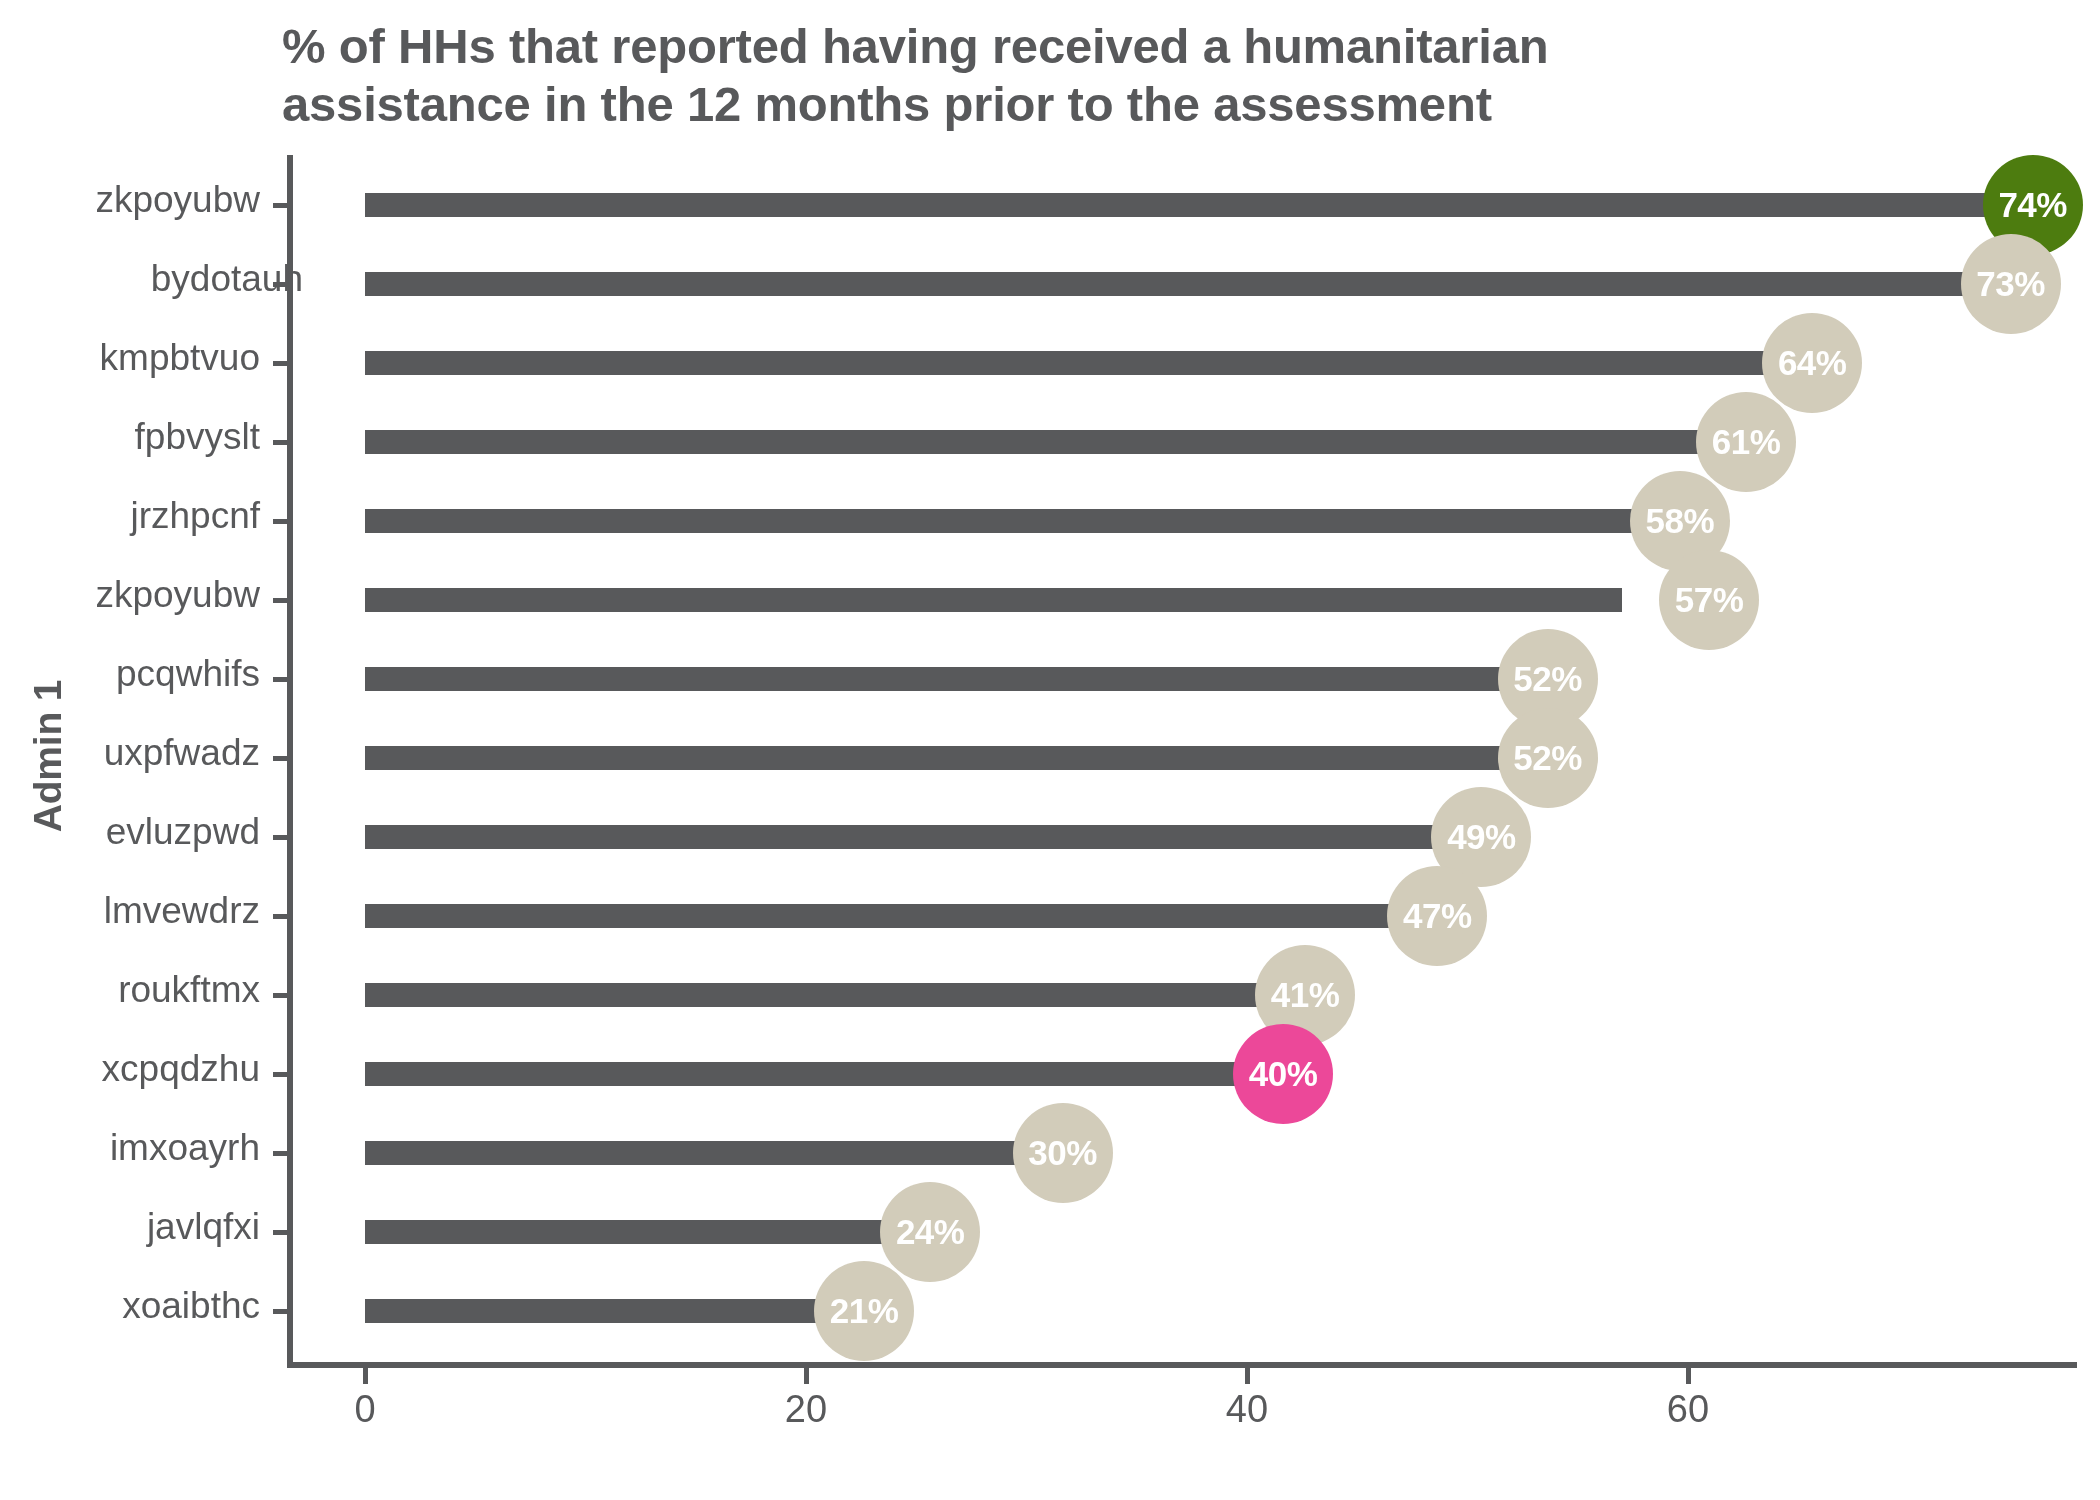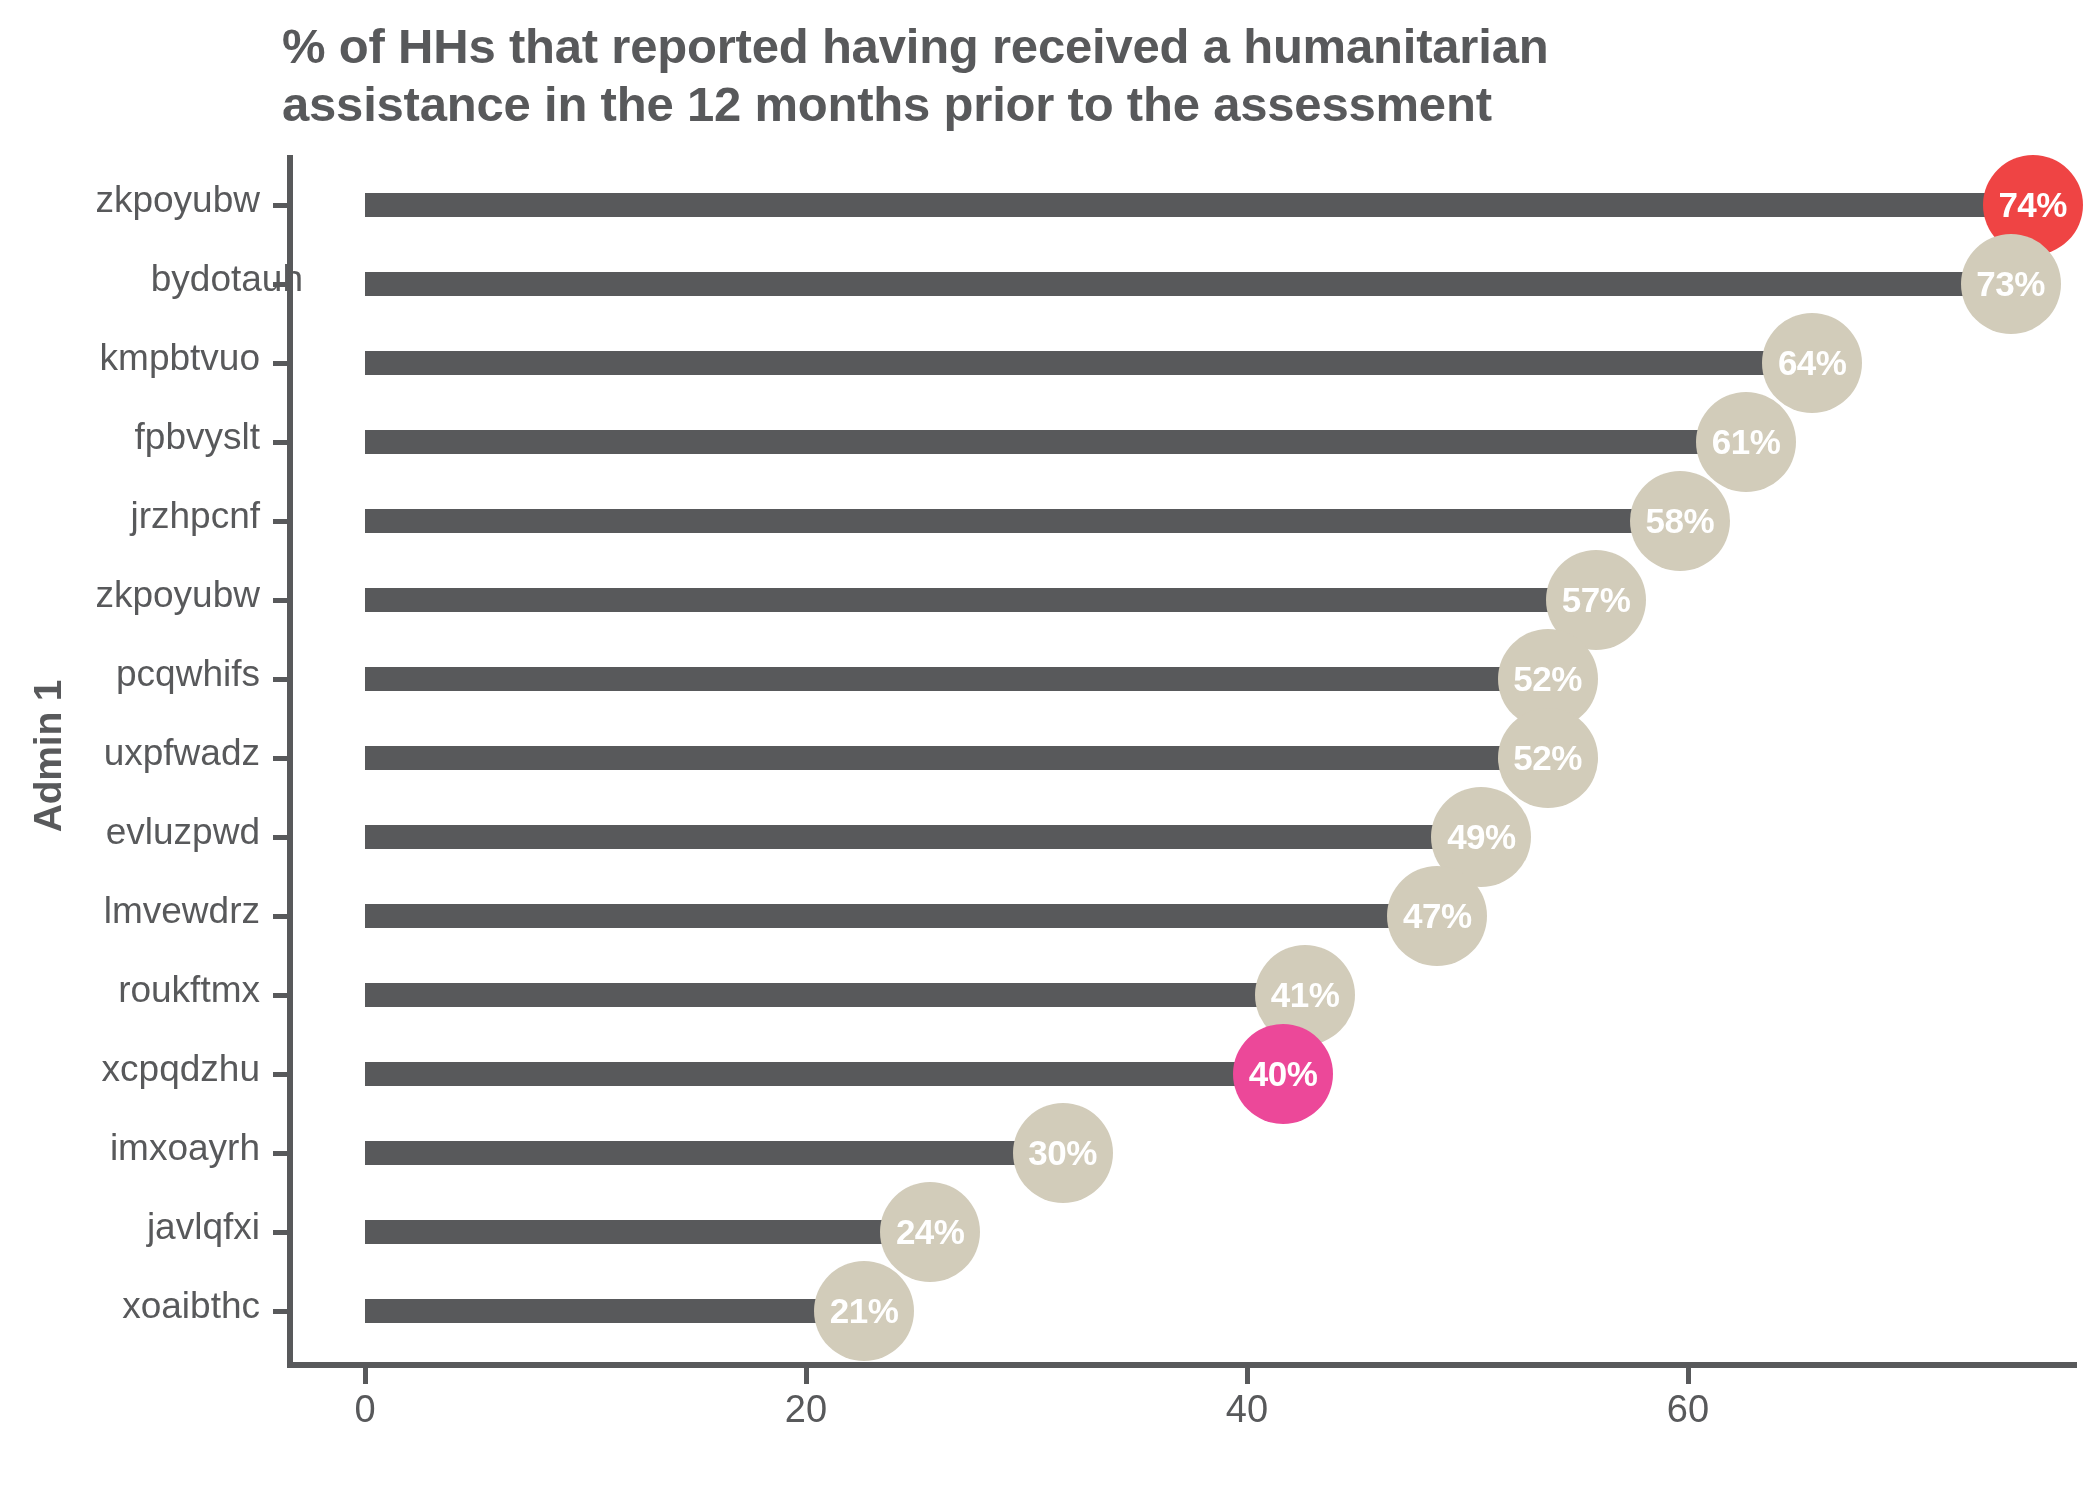--- a/index.html
+++ b/index.html
@@ -154,21 +154,21 @@
 assistance in the 12 months prior to the assessment</div>
 
   <div id="y-axis-line"></div>
   <div id="x-axis-line"></div>
 
   <div id="plot-area"></div>
 
   <div id="y-axis-title" style="top: 734px;">Admin 1</div>
 
 <div class="bar" style="left: 365px; top: 193px; width: 1631.7px; position: absolute; background: rgb(88, 89, 91);"></div>
-    <div class="bubble" style="left: 1982.7px; top: 155px; background: #ef4444; color: rgb(255, 255, 255);">
+    <div class="bubble" style="left: 1982.7px; top: 155px; background: #4d7c0f; color: rgb(255, 255, 255);">
       <span>74%</span>
     </div>
     <div class="y-tick-mark" style="left: 273px; top: 203px; background: rgb(88, 89, 91);"></div>
     <div class="y-tick-label" style="right: auto; left: 0px; width: 260px; top: 179px; color: rgb(88, 89, 91);">zkpoyubw</div>
     <div class="bar" style="left: 365px; top: 272px; width: 1609.65px; position: absolute; background: rgb(88, 89, 91);"></div>
     <div class="bubble" style="left: 1960.65px; top: 234px; background: rgb(210, 204, 186); color: rgb(255, 255, 255);">
       <span>73%</span>
     </div>
     <div class="y-tick-mark" style="left: 273px; top: 282px; background: rgb(88, 89, 91);"></div>
     <div class="y-tick-label" style="right: auto; left: 0px; width: 260px; top: 258px; color: rgb(88, 89, 91); padding-left: 43px;">bydotauh</div>
@@ -184,21 +184,21 @@
     </div>
     <div class="y-tick-mark" style="left: 273px; top: 440px; background: rgb(88, 89, 91);"></div>
     <div class="y-tick-label" style="right: auto; left: 0px; width: 260px; top: 416px; color: rgb(88, 89, 91);">fpbvyslt</div>
     <div class="bar" style="left: 365px; top: 509px; width: 1278.9px; position: absolute; background: rgb(88, 89, 91);"></div>
     <div class="bubble" style="left: 1629.9px; top: 471px; background: rgb(210, 204, 186); color: rgb(255, 255, 255); justify-content: center;">
       <span>58%</span>
     </div>
     <div class="y-tick-mark" style="left: 273px; top: 519px; background: rgb(88, 89, 91);"></div>
     <div class="y-tick-label" style="right: auto; left: 0px; width: 260px; top: 495px; color: rgb(88, 89, 91);">jrzhpcnf</div>
     <div class="bar" style="left: 365px; top: 588px; width: 1256.85px; position: absolute; background: rgb(88, 89, 91);"></div>
-    <div class="bubble" style="left: 1546px; top: 550px; background: rgb(210, 204, 186); color: rgb(255, 255, 255);">
+    <div class="bubble" style="left: 1659px; top: 550px; background: rgb(210, 204, 186); color: rgb(255, 255, 255);">
       <span>57%</span>
     </div>
     <div class="y-tick-mark" style="left: 273px; top: 598px; background: rgb(88, 89, 91);"></div>
     <div class="y-tick-label" style="right: auto; left: 0px; width: 260px; top: 574px; color: rgb(88, 89, 91);">zkpoyubw</div>
     <div class="bar" style="left: 365px; top: 667px; width: 1146.6px; position: absolute; background: rgb(88, 89, 91);"></div>
     <div class="bubble" style="left: 1497.6px; top: 629px; background: rgb(210, 204, 186); color: rgb(255, 255, 255);">
       <span>52%</span>
     </div>
     <div class="y-tick-mark" style="left: 273px; top: 677px; background: rgb(88, 89, 91);"></div>
     <div class="y-tick-label" style="right: auto; left: 0px; width: 260px; top: 653px; color: rgb(88, 89, 91);">pcqwhifs</div>

